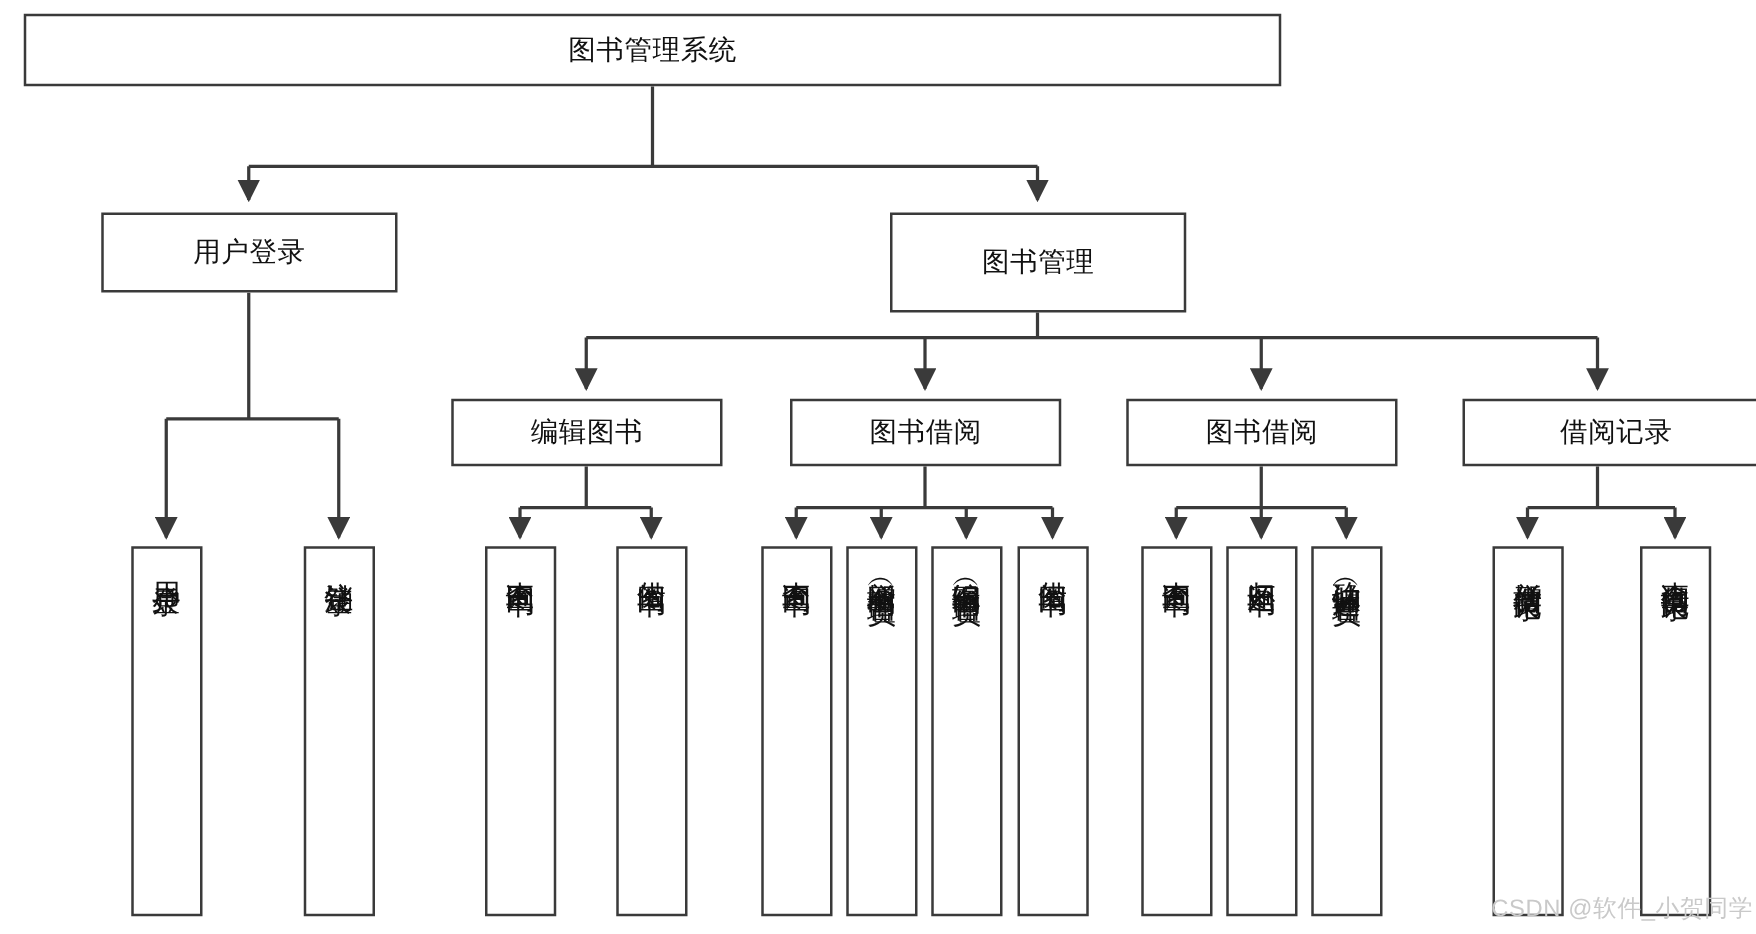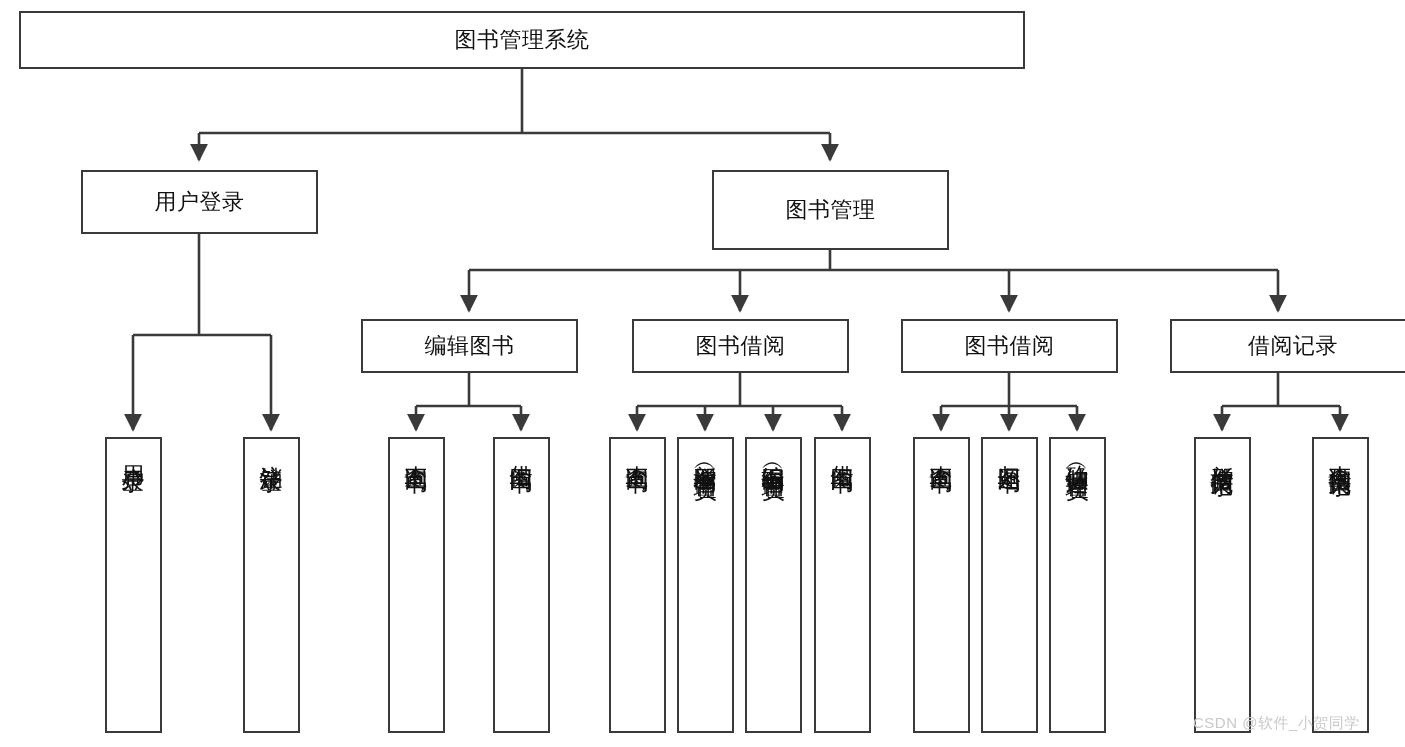--- a/index.html
+++ b/index.html
@@ -54,21 +54,21 @@
     writing-mode: vertical-rl;
     text-orientation: upright;
     font-size: 23px;
     line-height: 1.05;
     letter-spacing: 2px;
     white-space: nowrap;
   }
   .watermark {
     position: absolute;
     color: #c9c9c9;
-    font-size: 15px;
+    font-size: 19px;
     letter-spacing: 0.5px;
     white-space: nowrap;
     z-index: 6;
     font-family: "Liberation Sans", "DejaVu Sans", sans-serif;
     text-align: right;
   }
 </style>
 </head>
 <body>
 

